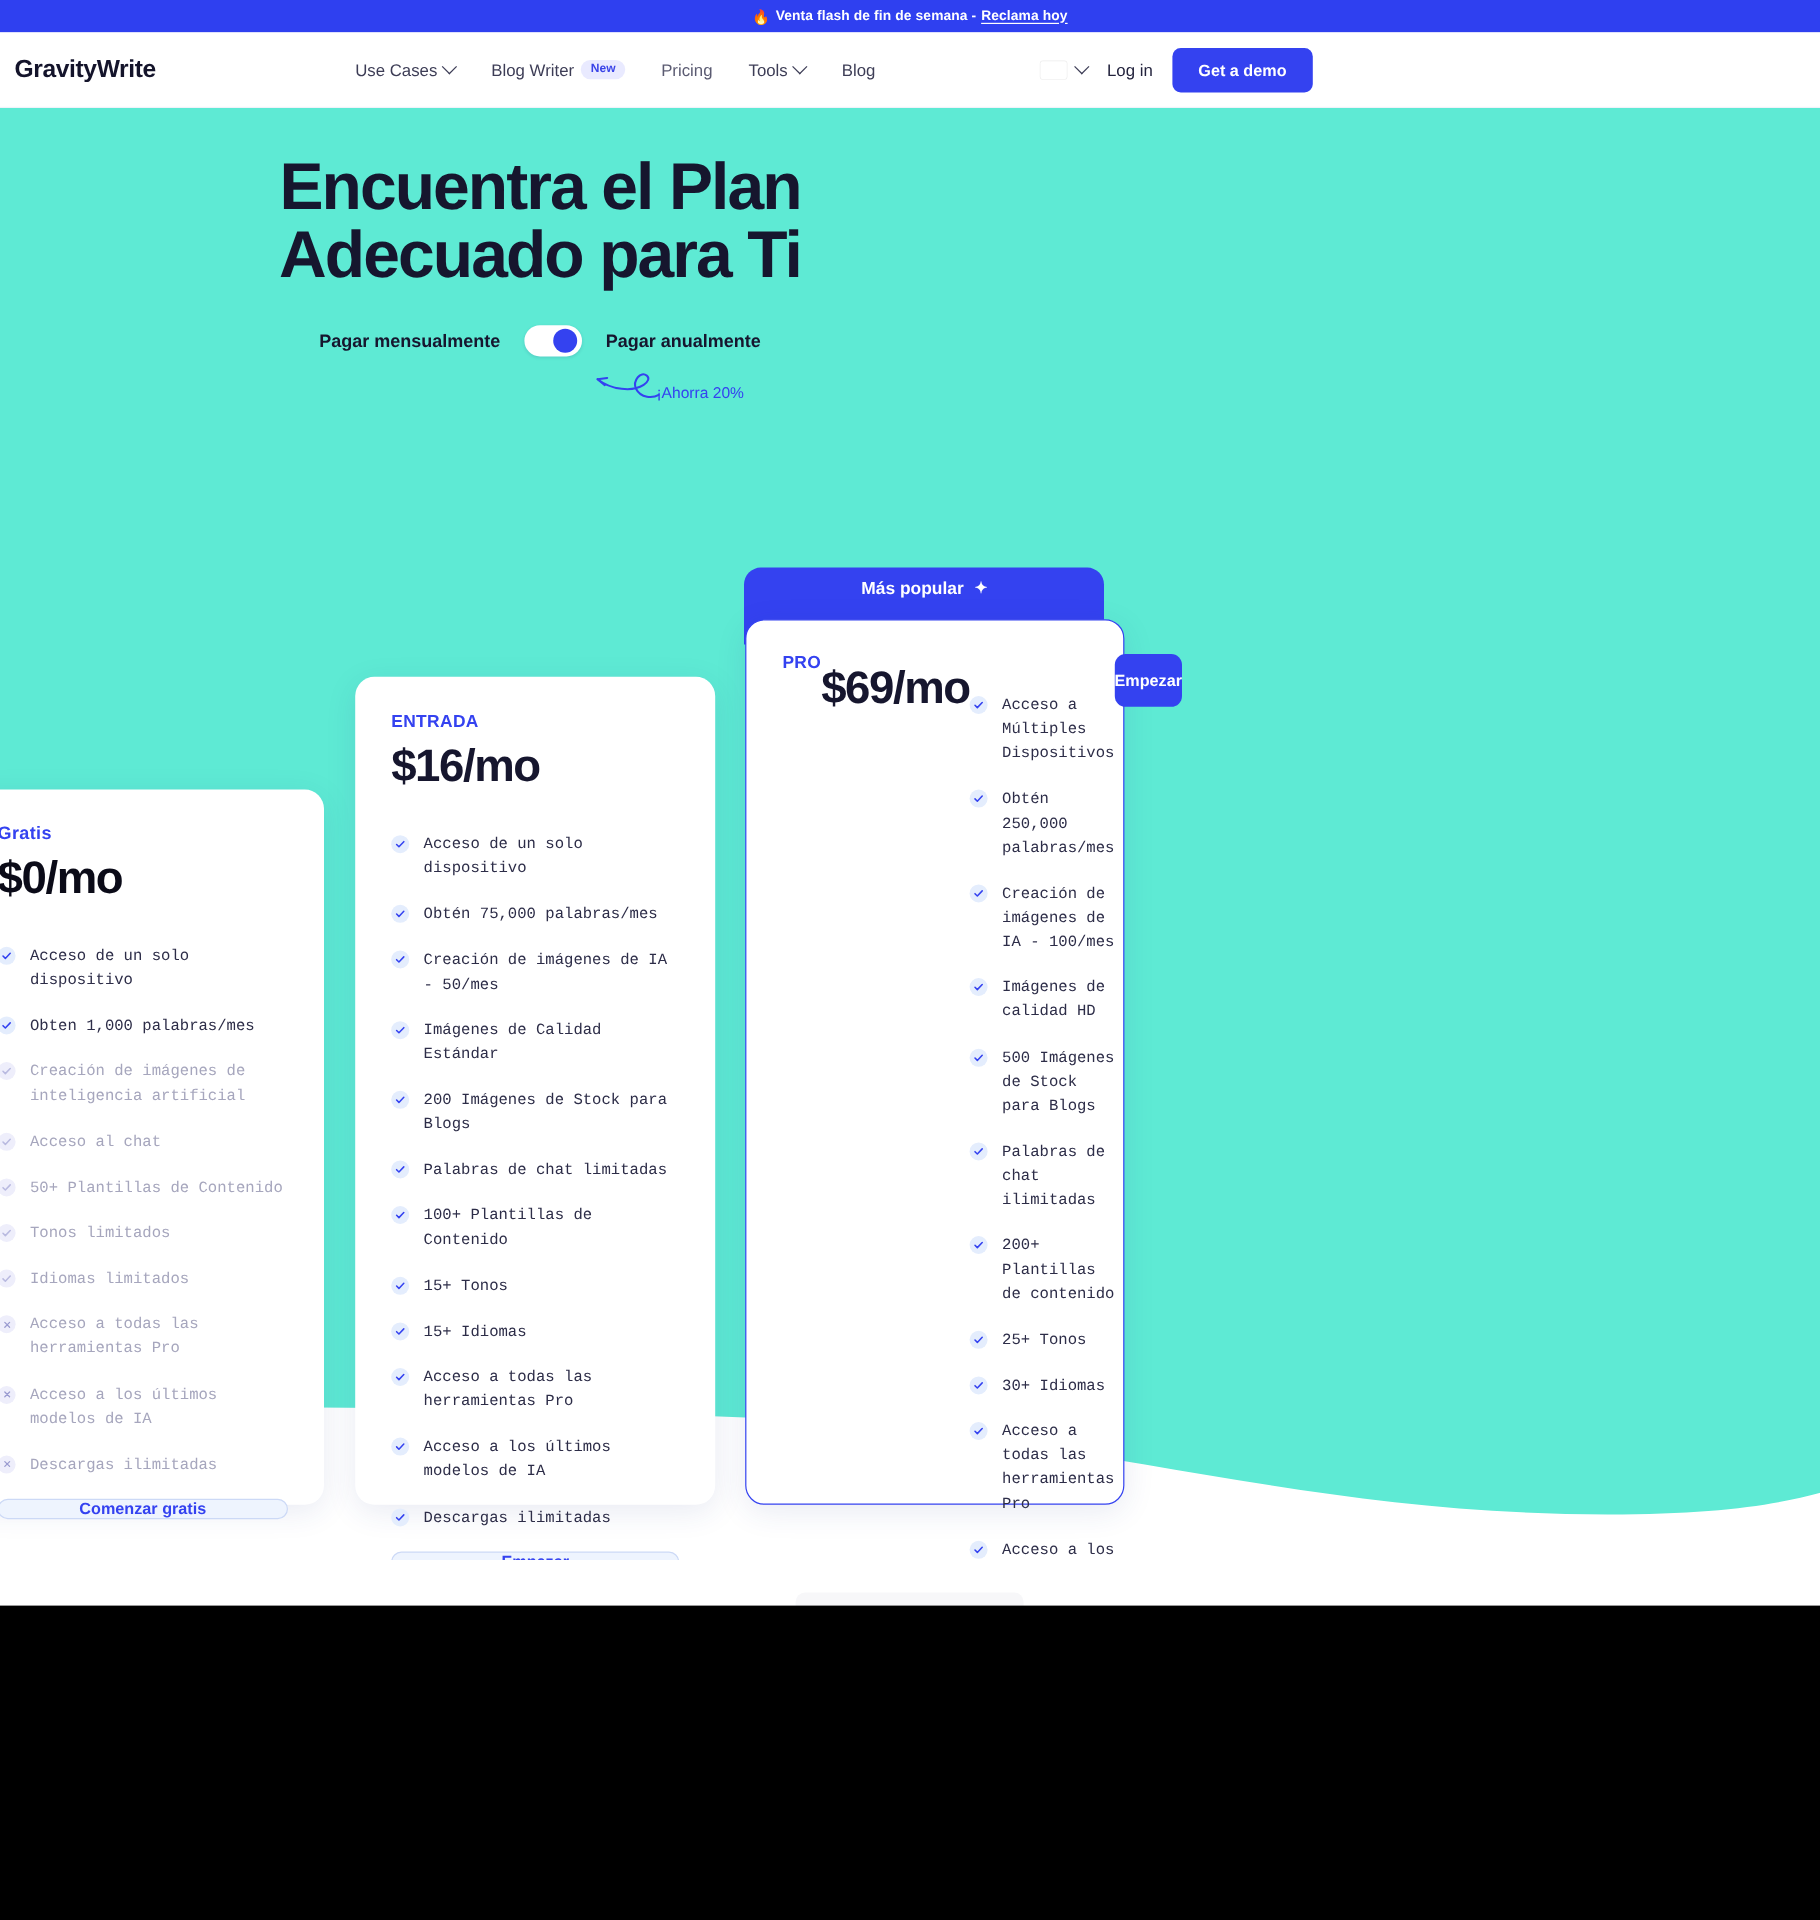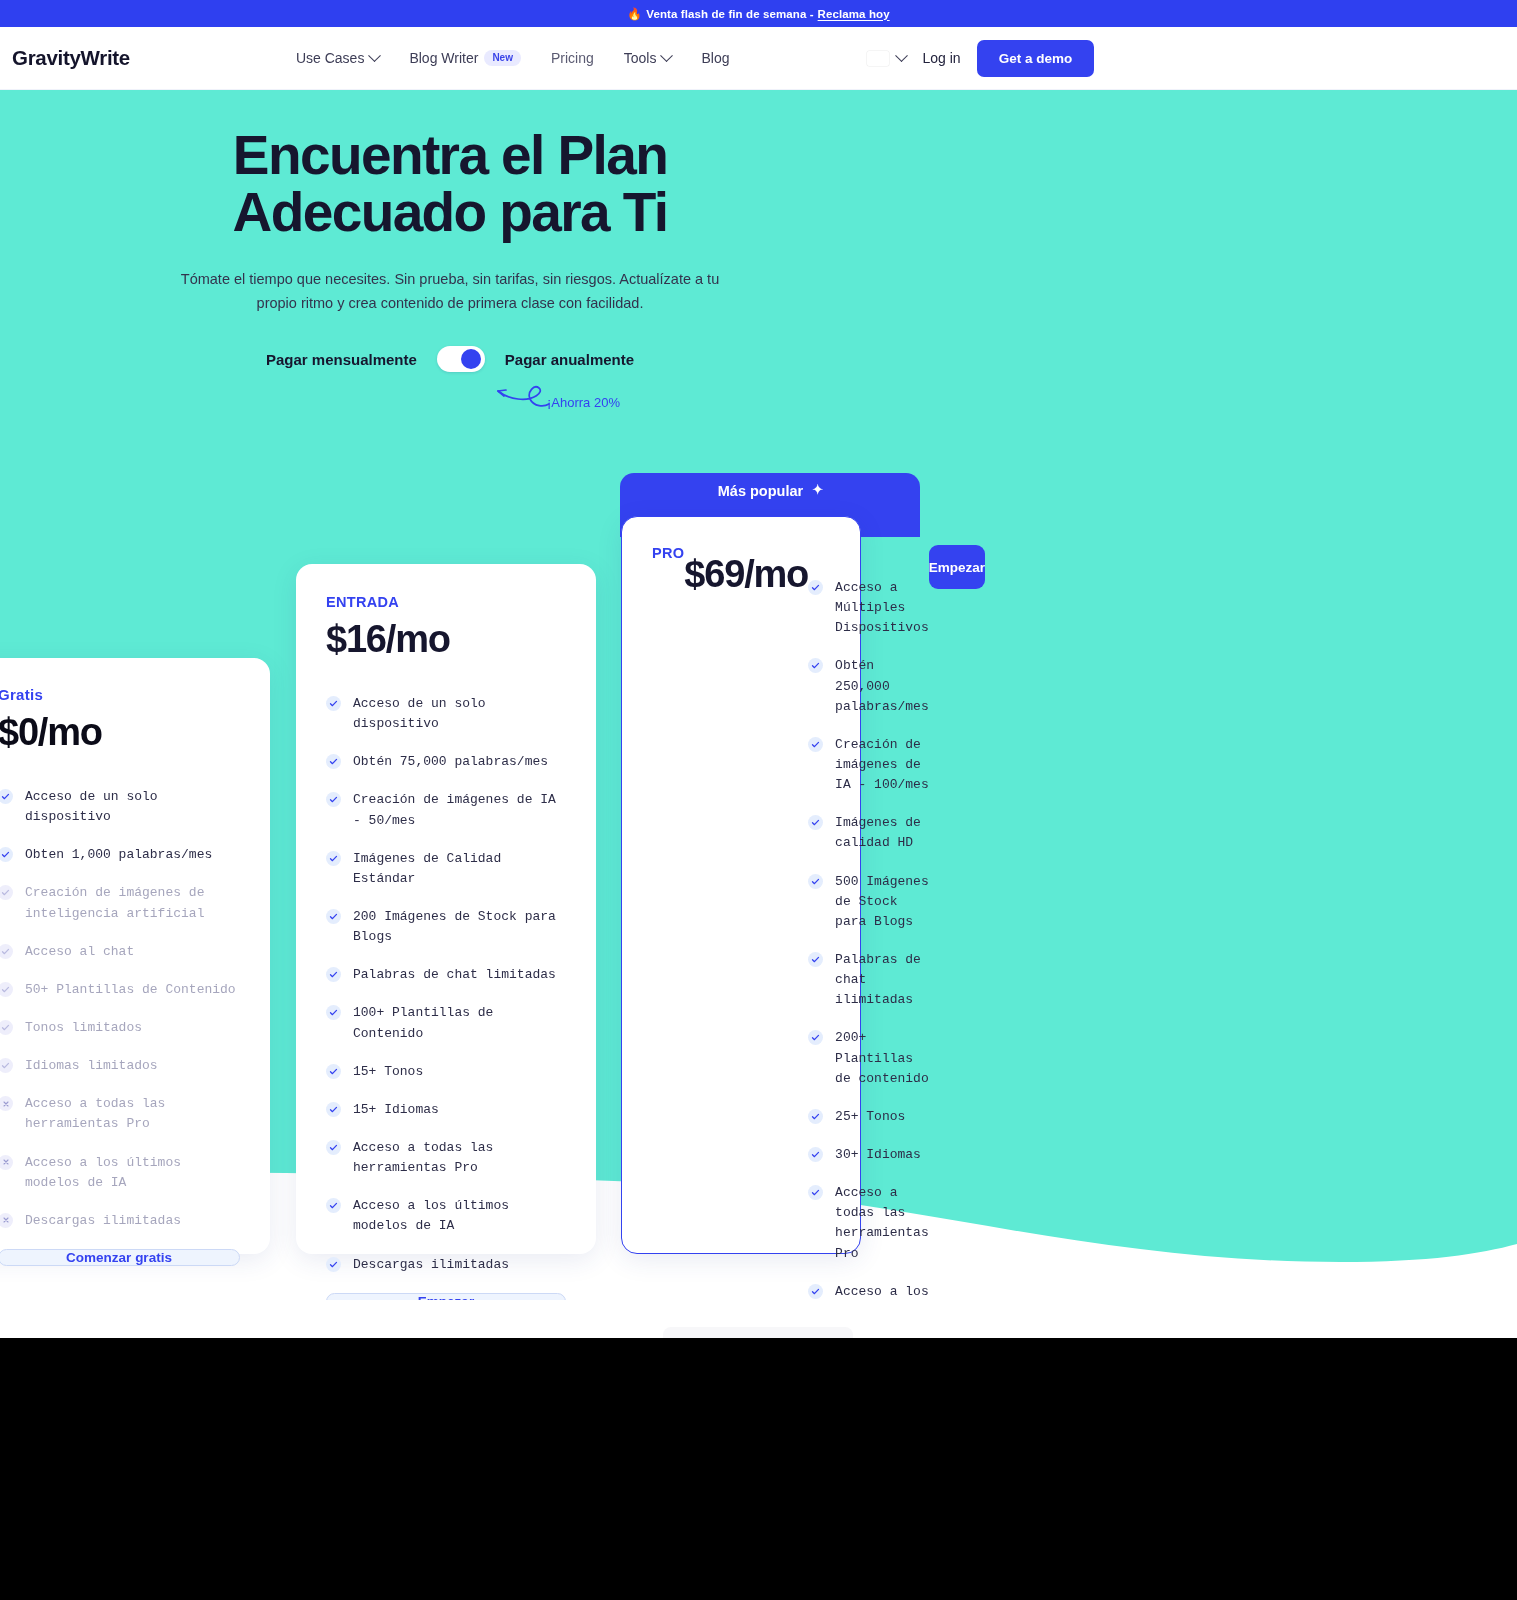--- a/index.html
+++ b/index.html
@@ -223,21 +223,21 @@
   .card-entry {
     left: 296px;
     top: 138px;
     width: 300px;
     height: 690px;
     padding: 30px 30px 0;
   }
   .card-pro {
     left: 621px;
     top: 90px;
-    width: 240px;
+    width: 316px;
     height: 738px;
     border: 1.6px solid #3442f0;
     padding: 0;
     overflow: visible;
   }
   .pro-ribbon {
     position: absolute;
     left: -1.6px; top: -44px;
     width: 300px;
     height: 64px;
@@ -389,21 +389,20 @@
 </div>
 
 <div class="hero">
 
   <svg class="wave" viewBox="0 0 1517 190" preserveAspectRatio="none">
     <path d="M0,60 C180,60 420,60 640,70 C900,82 1080,150 1340,150 C1430,150 1480,142 1517,132 L1517,190 L0,190 Z" fill="#ffffff"></path>
   </svg>
 
   <div class="hero-content">
     <h1 class="title">Encuentra el Plan Adecuado para Ti</h1>
-    <p class="subtitle">Tómate el tiempo que necesites. Sin prueba, sin tarifas, sin riesgos. Actualízate a tu propio ritmo y crea contenido de primera clase con facilidad.</p>
 
     <div class="toggle-row">
       <span class="toggle-label">Pagar mensualmente</span>
       <div class="switch">
         <span class="knob"></span>
       </div>
       <span class="toggle-label">Pagar anualmente</span>
 
       <div class="save-note">
         <svg width="60" height="34" viewBox="0 0 60 34">

